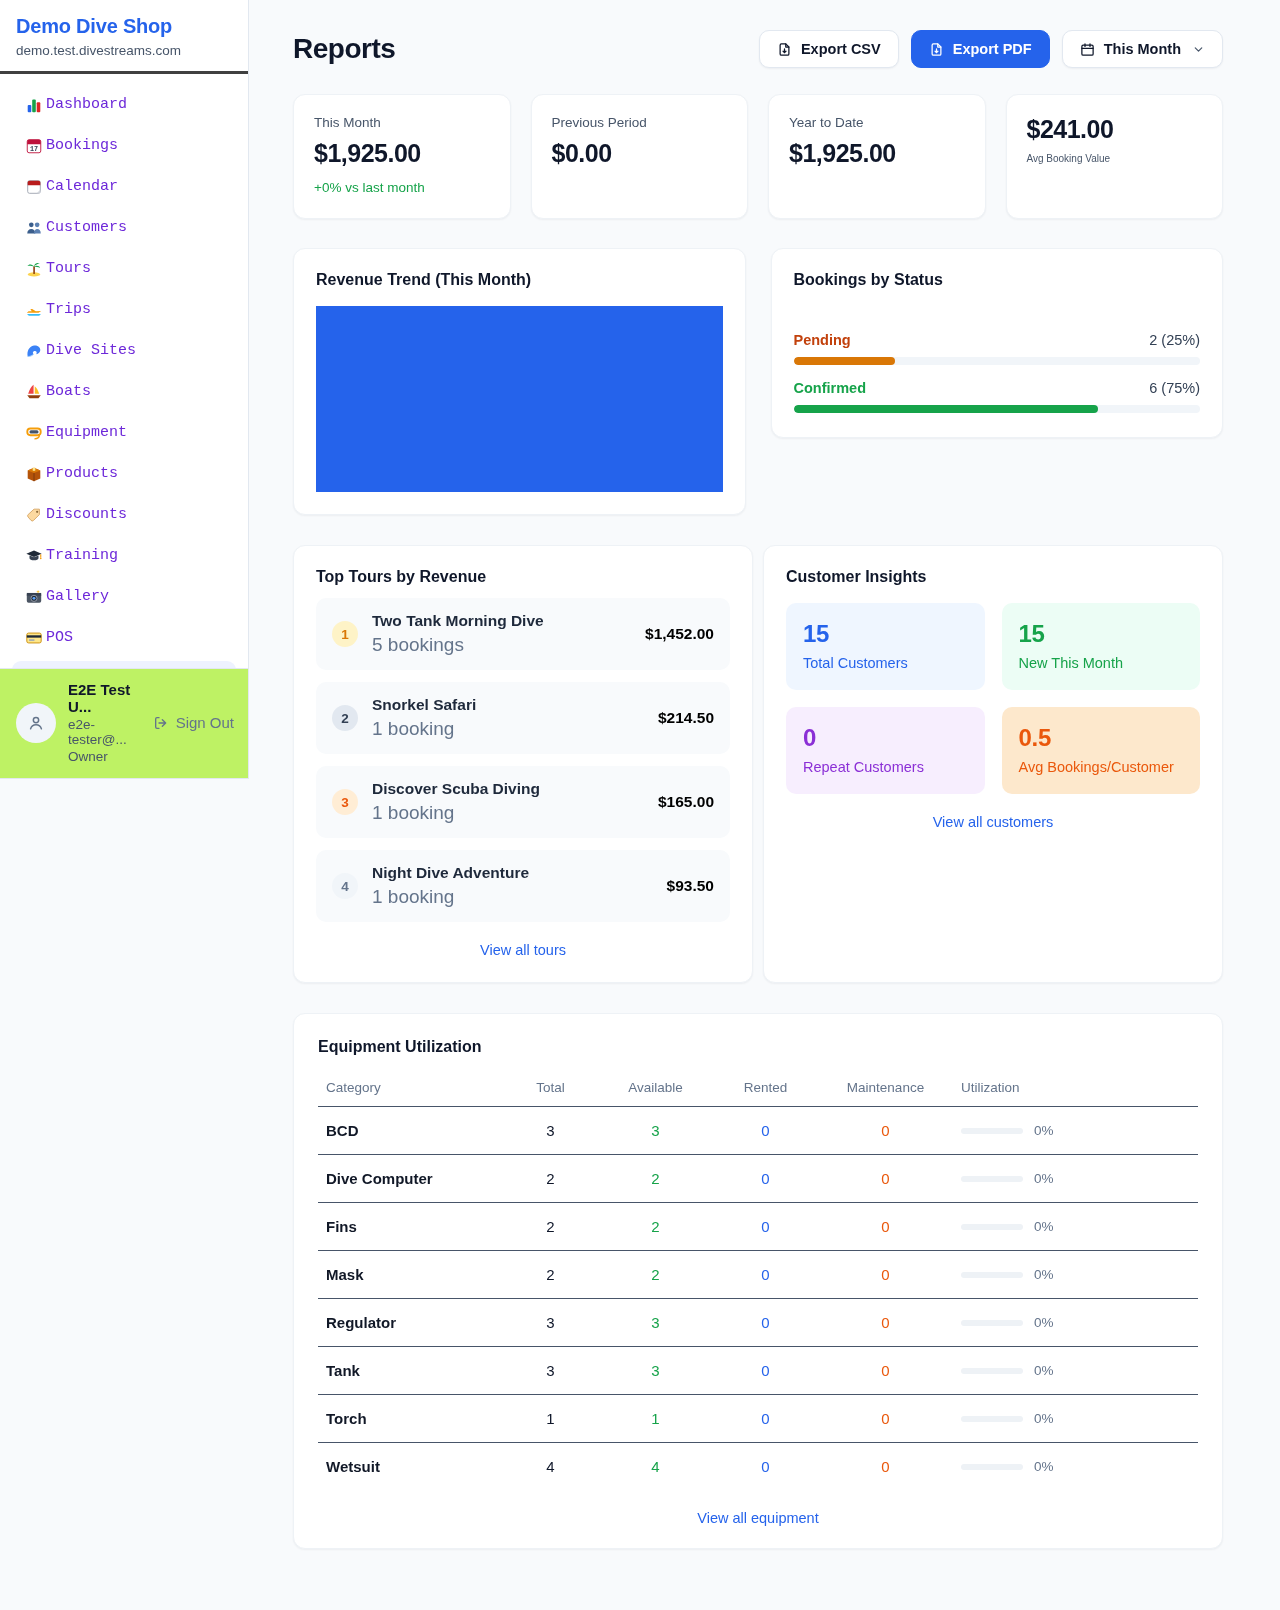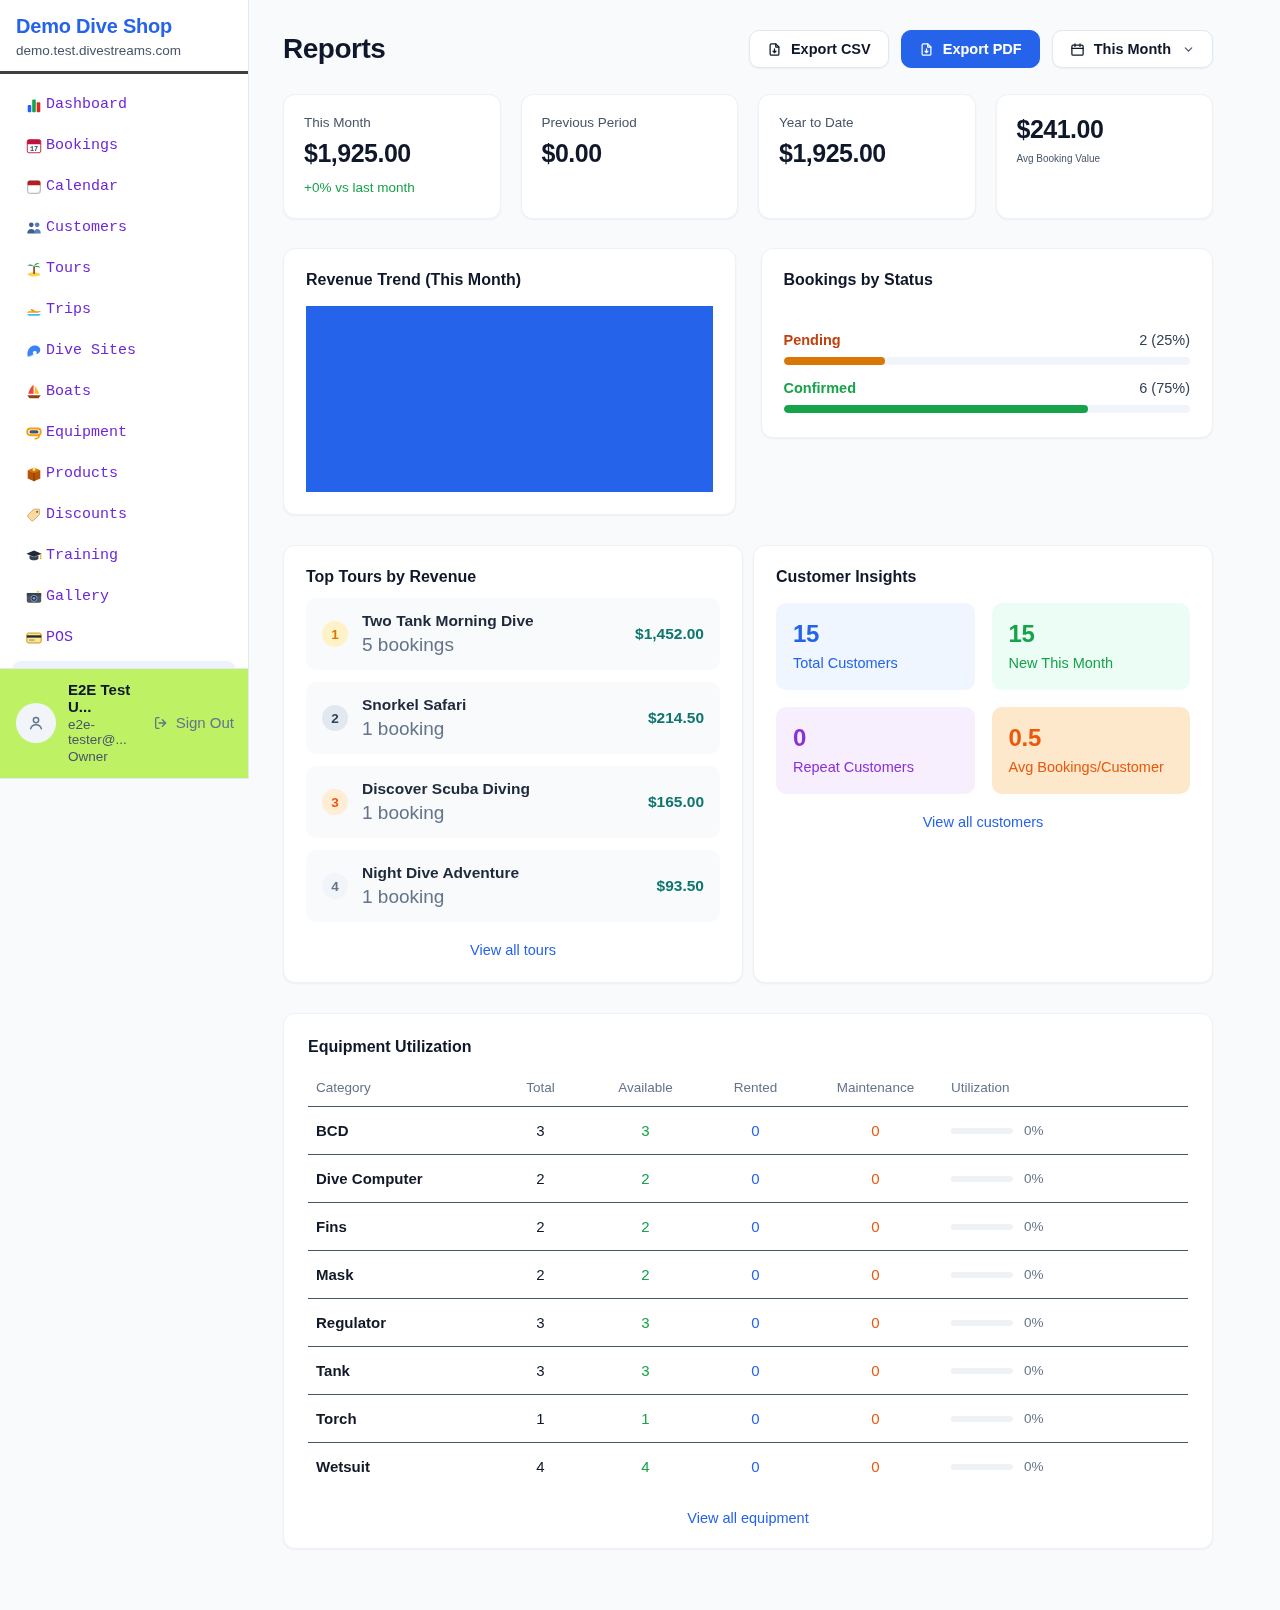--- a/index.html
+++ b/index.html
@@ -34,21 +34,21 @@
   .avatar {
     width:40px; height:40px; border-radius:50%; background:#f1f5f9; color:#64748b;
     display:flex; align-items:center; justify-content:center; flex:0 0 40px;
   }
   .user-meta { flex:1; min-width:0; }
   .user-name { font-size:15px; font-weight:bold; color:#0f172a; }
   .user-email, .user-role { font-size:13.5px; color:#475569; margin-top:2px; }
   .signout { display:flex; align-items:center; gap:7px; color:#64748b; font-size:15px; cursor:pointer; white-space:nowrap; }
 
   
-  .main { position:absolute; left:283px; top:0; width:930px; }
+  .main { position:absolute; left:293px; top:0; width:930px; }
   .header-row { display:flex; align-items:center; justify-content:space-between; margin-top:30px; }
   .page-title { font-size:28px; font-weight:800; letter-spacing:-0.5px; color:#0f172a; }
   .header-actions { display:flex; gap:12px; }
   .btn {
     display:inline-flex; align-items:center; gap:9px; height:38px; padding:0 17px;
     border-radius:10px; font-size:14.5px; font-weight:bold; cursor:pointer; border:1px solid #e2e8f0;
   }
   .btn-outline { background:#fff; color:#0f172a; box-shadow:0 1px 2px rgba(15,23,42,.05); }
   .btn-primary { background:#2563eb; border-color:#2563eb; color:#fff; }
   .chev { display:inline-flex; margin-left:2px; color:#475569; }
@@ -87,21 +87,21 @@
   .tour-row { display:flex; align-items:center; gap:14px; background:#f8fafc; border-radius:10px; padding:14px 16px; margin-top:12px; }
   .tour-row:first-of-type { margin-top:18px; }
   .rank { width:26px; height:26px; border-radius:50%; display:flex; align-items:center; justify-content:center; font-size:13.5px; font-weight:bold; flex:0 0 26px; }
   .rank-1 { background:#fef3c7; color:#d97706; }
   .rank-2 { background:#e2e8f0; color:#334155; }
   .rank-3 { background:#ffedd5; color:#ea580c; }
   .rank-4 { background:#f1f5f9; color:#64748b; }
   .tour-info { flex:1; min-width:0; }
   .tour-name { font-size:15.5px; font-weight:bold; color:#1e293b; }
   .tour-sub { font-size:19px; color:#64748b; margin-top:4px; }
-  .tour-amount { font-size:15.5px; font-weight:bold; color:#0f766e; white-space:nowrap; }
+  .tour-amount { font-size:15.5px; font-weight:bold; color:#000000; white-space:nowrap; }
   .view-all { display:block; text-align:center; color:#2563eb; font-size:14.5px; margin-top:20px; text-decoration:none; cursor:pointer; }
 
   .customers-card { padding:22px; }
   .tiles { display:grid; grid-template-columns:1fr 1fr; gap:17px; margin-top:17px; }
   .tile { border-radius:10px; padding:17px 17px 19px; }
   .tile-value { font-size:24px; font-weight:800; letter-spacing:-0.3px; }
   .tile-label { font-size:14.5px; margin-top:7px; }
   .tile-blue   { background:#eff6ff; color:#2563eb; }
   .tile-green  { background:#ecfdf5; color:#16a34a; }
   .tile-purple { background:#f7eefe; color:#8b2fd6; }

